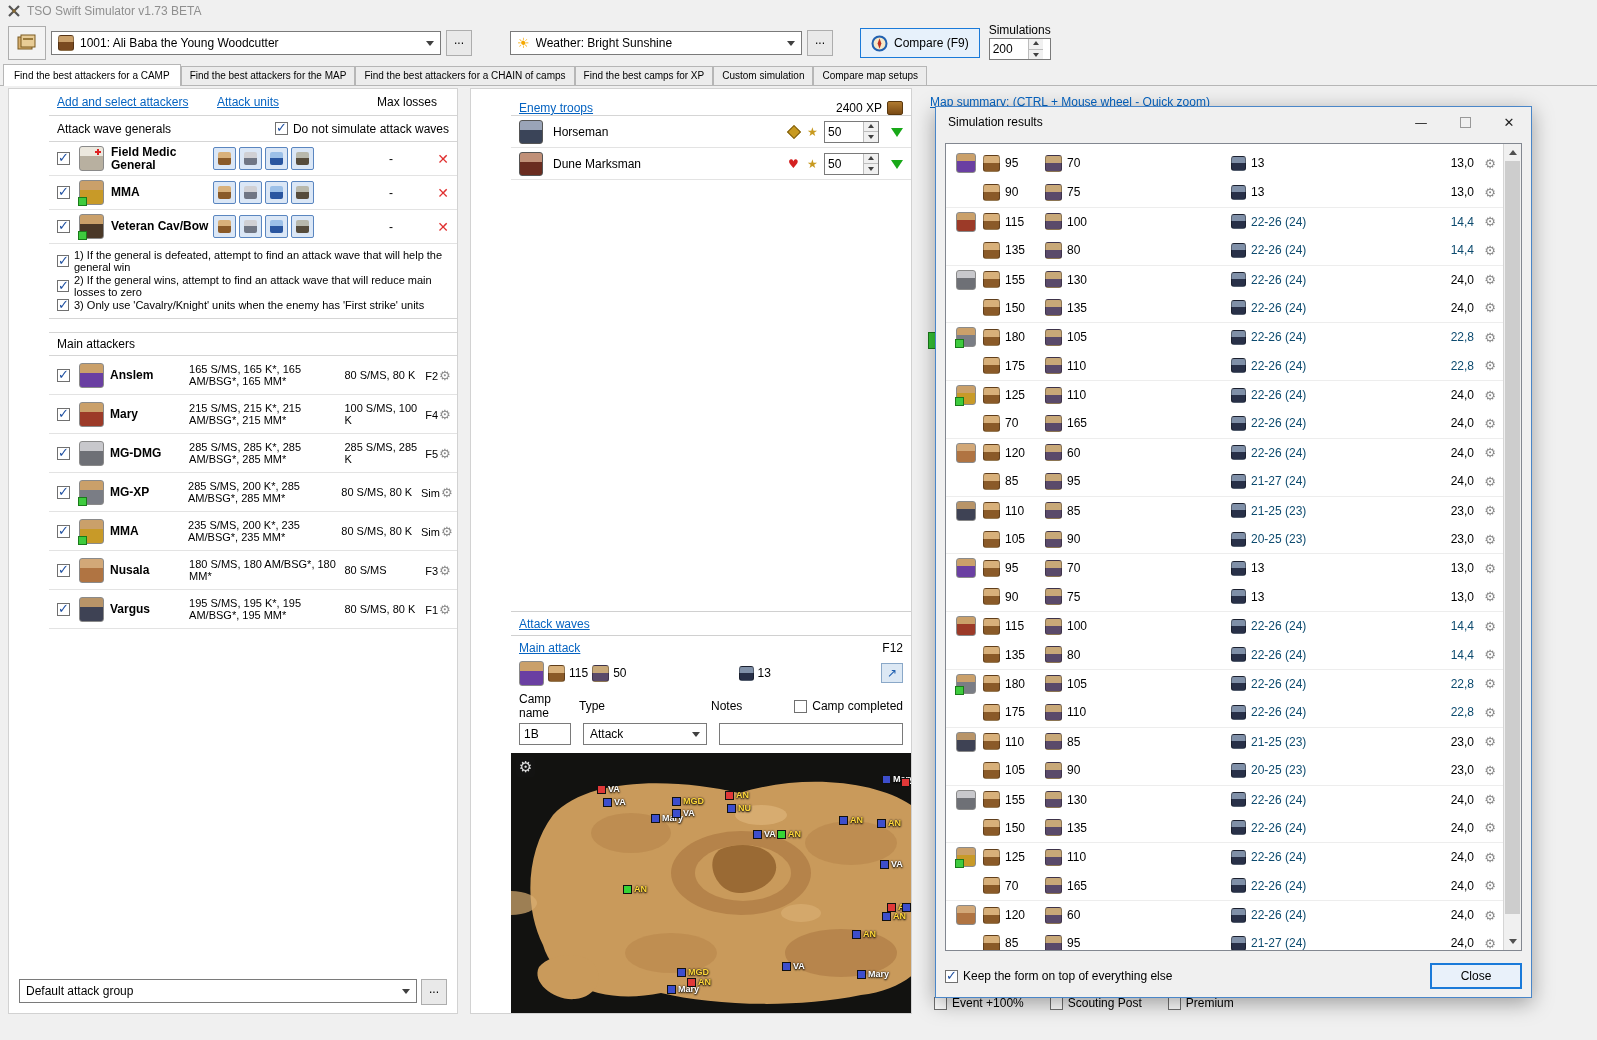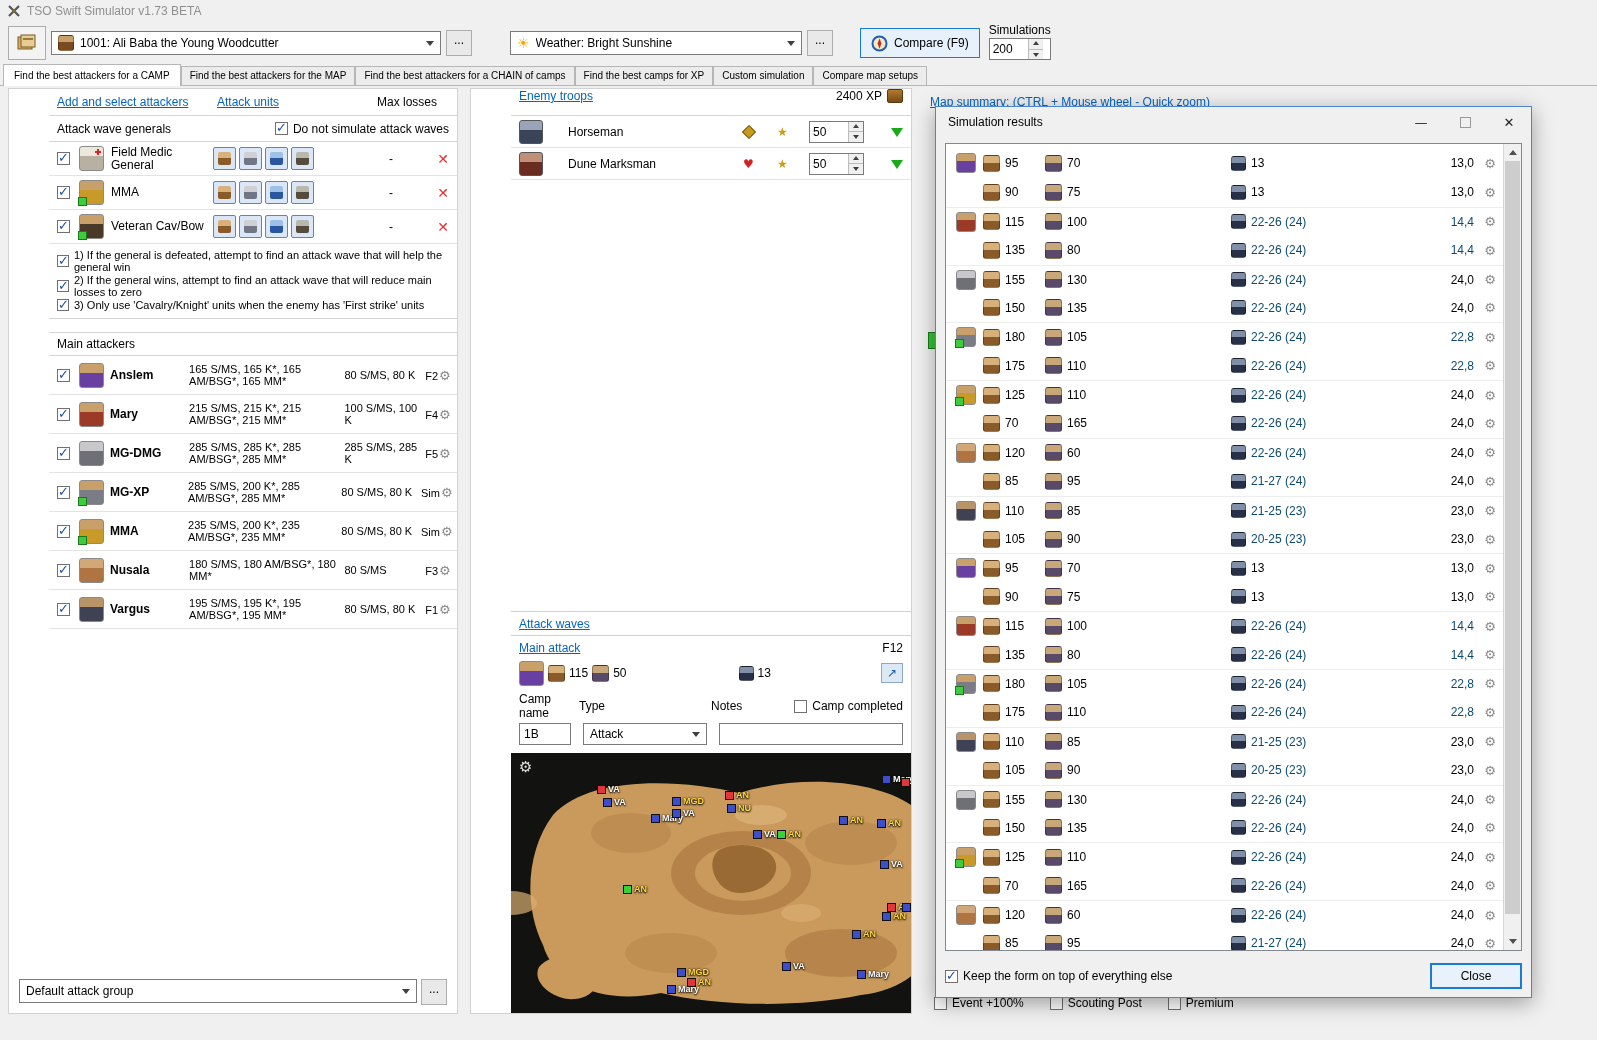--- a/index.html
+++ b/index.html
@@ -59,21 +59,21 @@
   .g-mgdmg{background:linear-gradient(180deg,#c8c8cc 40%,#6e7076 40%);}
   .g-mgxp{background:linear-gradient(180deg,#caa06a 40%,#7a7d85 40%);}
   .g-mma{background:linear-gradient(180deg,#caa06a 40%,#c89a28 40%);}
   .g-nusala{background:linear-gradient(180deg,#d2a878 40%,#b07442 40%);}
   .g-vargus{background:linear-gradient(180deg,#b89468 40%,#3e4254 40%);}
   .g-medic{background:linear-gradient(180deg,#ece8de 40%,#b8b0a0 40%);}
   .g-medic::before{content:"";position:absolute;right:2px;top:2px;width:6px;height:6px;background:
      linear-gradient(#d22,#d22) center/6px 2px no-repeat,linear-gradient(#d22,#d22) center/2px 6px no-repeat;}
   .g-vet{background:linear-gradient(180deg,#caa06a 40%,#4a3828 40%);}
   .g-mgxp::after,.g-mma::after,.g-vet::after{content:"";position:absolute;left:-2px;bottom:-2px;width:7px;height:7px;background:#3ecb3e;border:1px solid #1a7a1a;}
-  .gen-name{width:100px;font-weight:normal;font-size:12px;line-height:13px;margin-left:7px;}
+  .gen-name{width:100px;font-weight:bold;font-size:12px;line-height:13px;margin-left:7px;}
   .unit-frames{display:flex;gap:3px;margin-left:2px;}
   .uf{width:23px;height:23px;border:1px solid #5a86c0;background:#dbe7f6;display:inline-flex;align-items:center;justify-content:center;border-radius:2px;box-sizing:border-box;}
   .uf::after{content:"";width:13px;height:13px;border-radius:2px;}
   .fu1::after{background:linear-gradient(180deg,#d8b07a 45%,#8a5a28 45%);}
   .fu2::after{background:linear-gradient(180deg,#d0d0d4 45%,#707684 45%);}
   .fu3::after{background:linear-gradient(180deg,#9cc0e8 45%,#2a56a0 45%);}
   .fu4::after{background:linear-gradient(180deg,#b8b8ac 45%,#564c3c 45%);}
   .gen-loss{width:86px;text-align:center;margin-left:34px;font-size:12px;}
   .xred{margin-left:auto;color:#e03030;font-weight:bold;font-size:14px;cursor:pointer;font-family:"DejaVu Sans",sans-serif;}
   .opts{padding:5px 8px 7px;border-bottom:1px solid #d5d5d5;display:flex;flex-direction:column;gap:1px;}
@@ -84,24 +84,24 @@
   .ma-row .cb{margin-right:9px;}
   .ma-name{width:92px;font-weight:bold;font-size:12px;margin-left:6px;}
   .ma-units{width:176px;font-size:11px;line-height:12px;}
   .ma-loss{width:98px;font-size:11px;padding-left:4px;box-sizing:border-box;}
   .ma-key{margin-left:auto;display:flex;flex-direction:row;align-items:flex-end;gap:1px;width:30px;}
   .ma-key .key{font-size:11px;}
   .gear{color:#8a8a8a;font-size:13px;line-height:1;cursor:pointer;font-family:"DejaVu Sans",sans-serif;}
   .lp-bottom{position:absolute;left:10px;right:10px;bottom:8px;display:flex;gap:4px;}
   .lp-bottom .combo{flex:1;}
   
-  .mp-head{height:26px;display:flex;align-items:flex-start;padding:0 8px;border-bottom:1px solid #d5d5d5;flex:none;}
+  .mp-head{height:26px;display:flex;align-items:flex-end;padding:0 8px;border-bottom:1px solid #d5d5d5;flex:none;}
   .xp-wrap{margin-left:auto;display:flex;align-items:center;}
   .xp-icon{width:14px;height:12px;background:linear-gradient(180deg,#b07a30,#7a4a14);border:1px solid #5a380e;border-radius:2px;display:inline-block;margin-left:5px;}
-  .enemy-row{height:31px;display:flex;align-items:center;padding:0 8px;border-bottom:1px solid #e3e3e3;flex:none;gap:19px;}
+  .enemy-row{height:31px;display:flex;align-items:center;padding:0 8px;border-bottom:1px solid #e3e3e3;flex:none;gap:4px;}
   .eicon24{width:24px;height:24px;border-radius:3px;border:1px solid #555;box-sizing:border-box;flex:none;}
   .en-horseman{background:linear-gradient(180deg,#9aa4b8 40%,#3a4458 40%);}
   .en-dune{background:linear-gradient(180deg,#c09078 40%,#6a2c20 40%);}
   .en-name{flex:1;margin-left:6px;}
   .mi{width:15px;height:15px;display:inline-flex;align-items:center;justify-content:center;font-size:12px;line-height:1;font-family:"DejaVu Sans",sans-serif;}
   .mi-heart::before{content:"\2665";color:#d42020;}
   .mi-star::before{content:"\2605";color:#c89a20;}
   .mi-sword::before{content:"";width:8px;height:8px;background:#c89a20;transform:rotate(45deg);border:1px solid #7a5a10;}
   .dl-arrow{width:0;height:0;border:6px solid transparent;border-top:9px solid #18a818;margin-left:8px;margin-top:7px;cursor:pointer;}
   .mp-fill{flex:1;}

